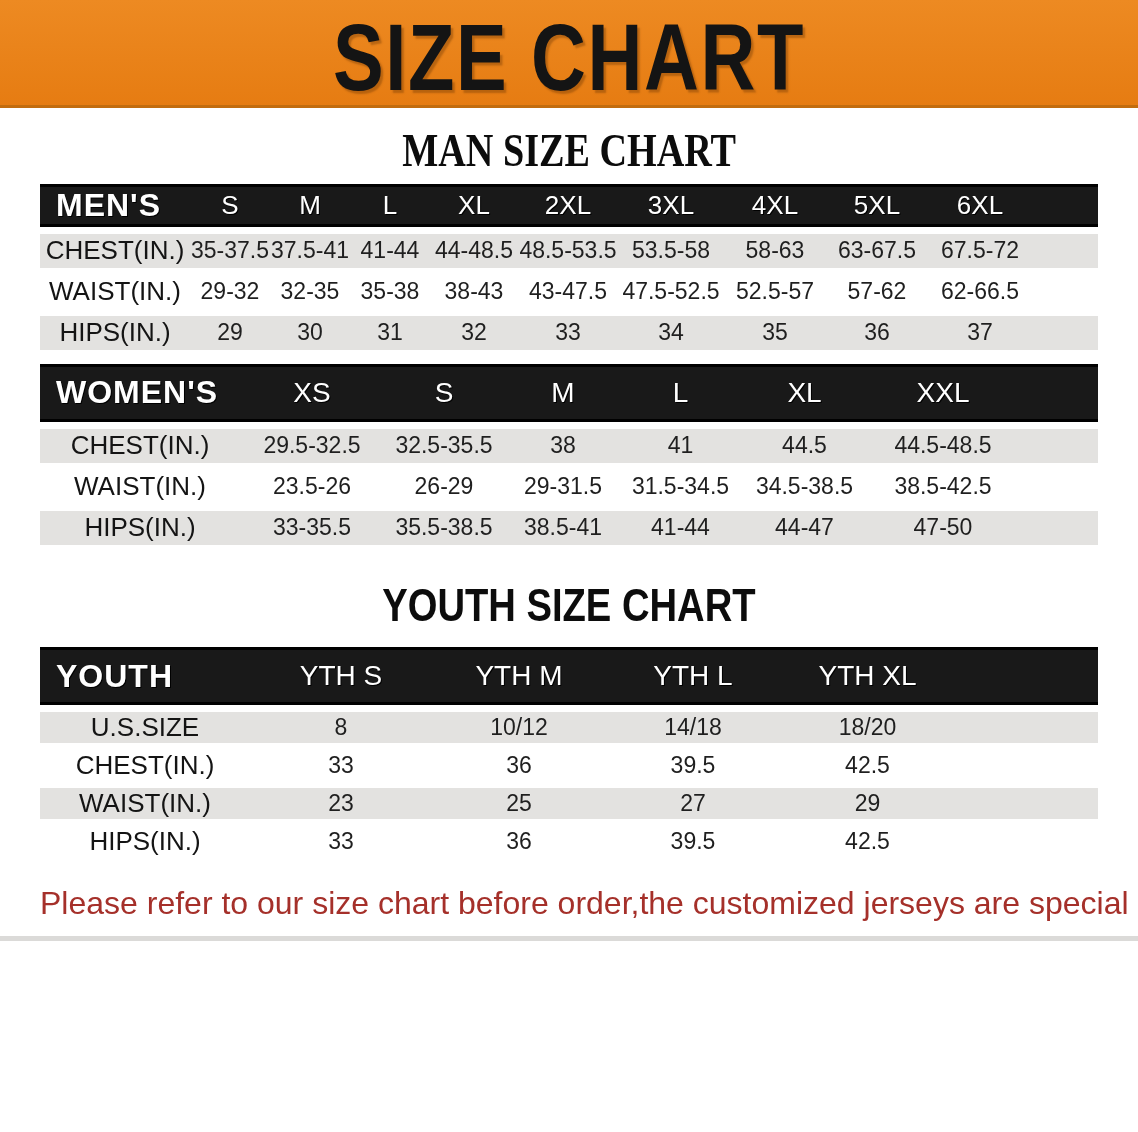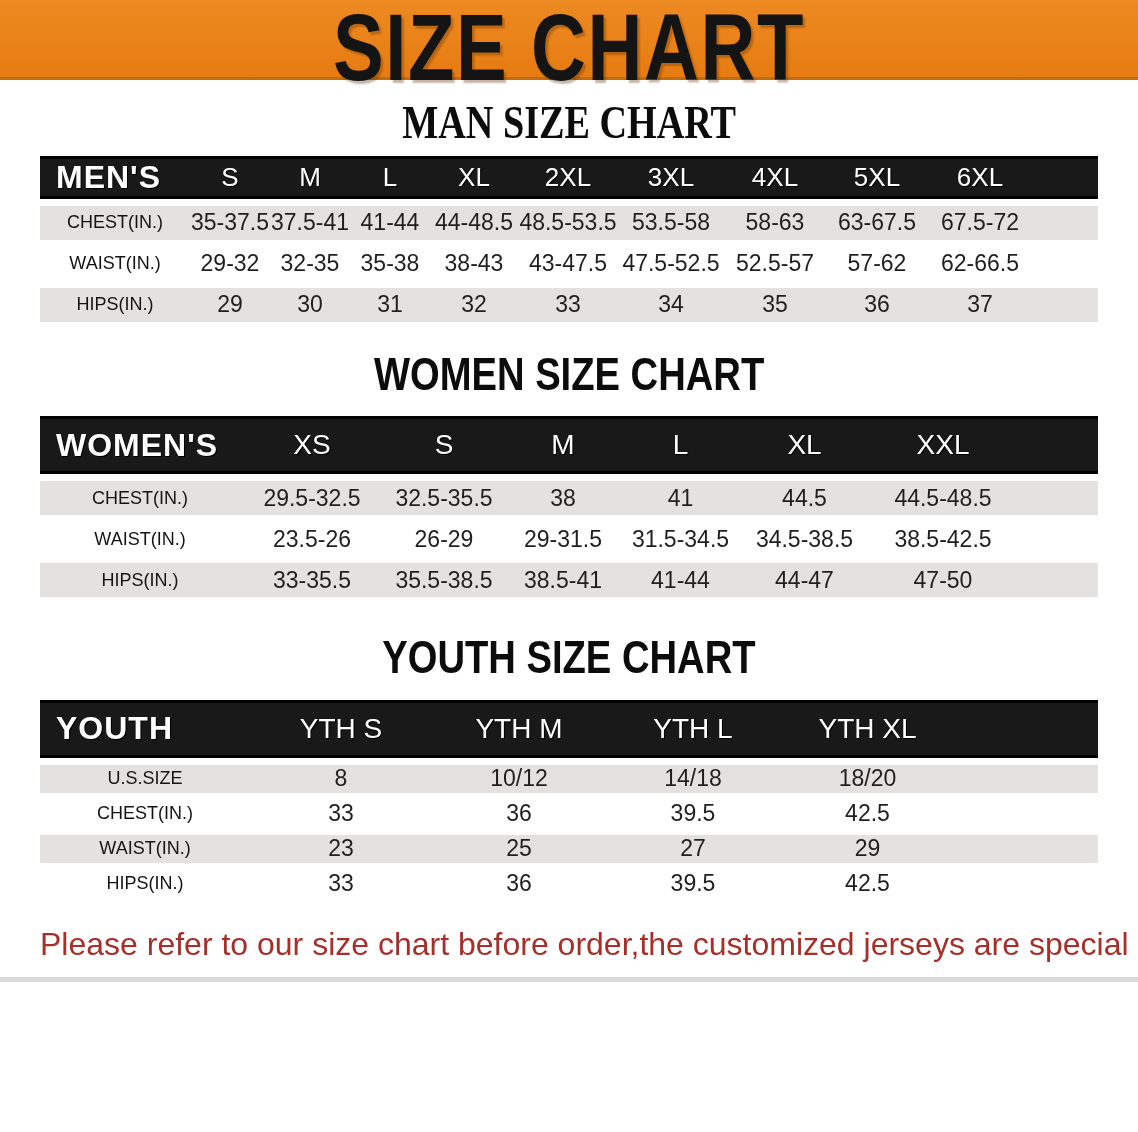--- a/index.html
+++ b/index.html
@@ -7,24 +7,24 @@
   body {
     width: 1138px; height: 1132px;
     background: #ffffff;
     font-family: "Liberation Sans", sans-serif;
     overflow: hidden;
   }
   .condensed { display: inline-block; transform-origin: center; white-space: nowrap; }
 
   
   .banner {
-    height: 80px;
+    height: 108px;
     background: linear-gradient(#ED8A22, #E67C12);
     border-bottom: 3px solid #C26C0E;
-    display: flex; align-items: flex-start; justify-content: center;
+    display: flex; align-items: flex-end; justify-content: center;
   }
   .banner-title {
     font-size: 95px; font-weight: bold; color: #141414;
     transform: scaleX(0.80);
     letter-spacing: 2px;
     text-shadow: 3px 3px 2px rgba(95,45,0,0.35);
     line-height: 1;
   }
 
   
@@ -64,21 +64,21 @@
   }
 
   tbody td {
     height: 34px;
     font-size: 23px;
     color: #1f1f1f;
     background: #ffffff;
   }
   .youth tbody td { height: 28px; }
   tr.row-gray td { background: #E3E2E0; }
-  td.row-label { font-size: 18px; color: #141414; }
+  td.row-label { font-size: 26px; color: #141414; }
 
   
   .notice { margin: 16px 40px 0 40px; }
   .notice p {
     margin: 0;
     font-size: 32px;
     line-height: 46px;
     color: #A5302A;
     white-space: nowrap;
   }
@@ -160,21 +160,20 @@
         <td>33</td>
         <td>34</td>
         <td>35</td>
         <td>36</td>
         <td>37</td>
         <td></td>
       </tr>
     </tbody>
   </table>
 
-  <h2 class="section-heading h-women"><span class="condensed">WOMEN SIZE CHART</span></h2>
 
   <table class="size-table women">
     <colgroup>
       <col style="width:200px">
         <col style="width:144px">
         <col style="width:120px">
         <col style="width:118px">
       <col style="width:117px">
         <col style="width:131px">
         <col style="width:146px">

